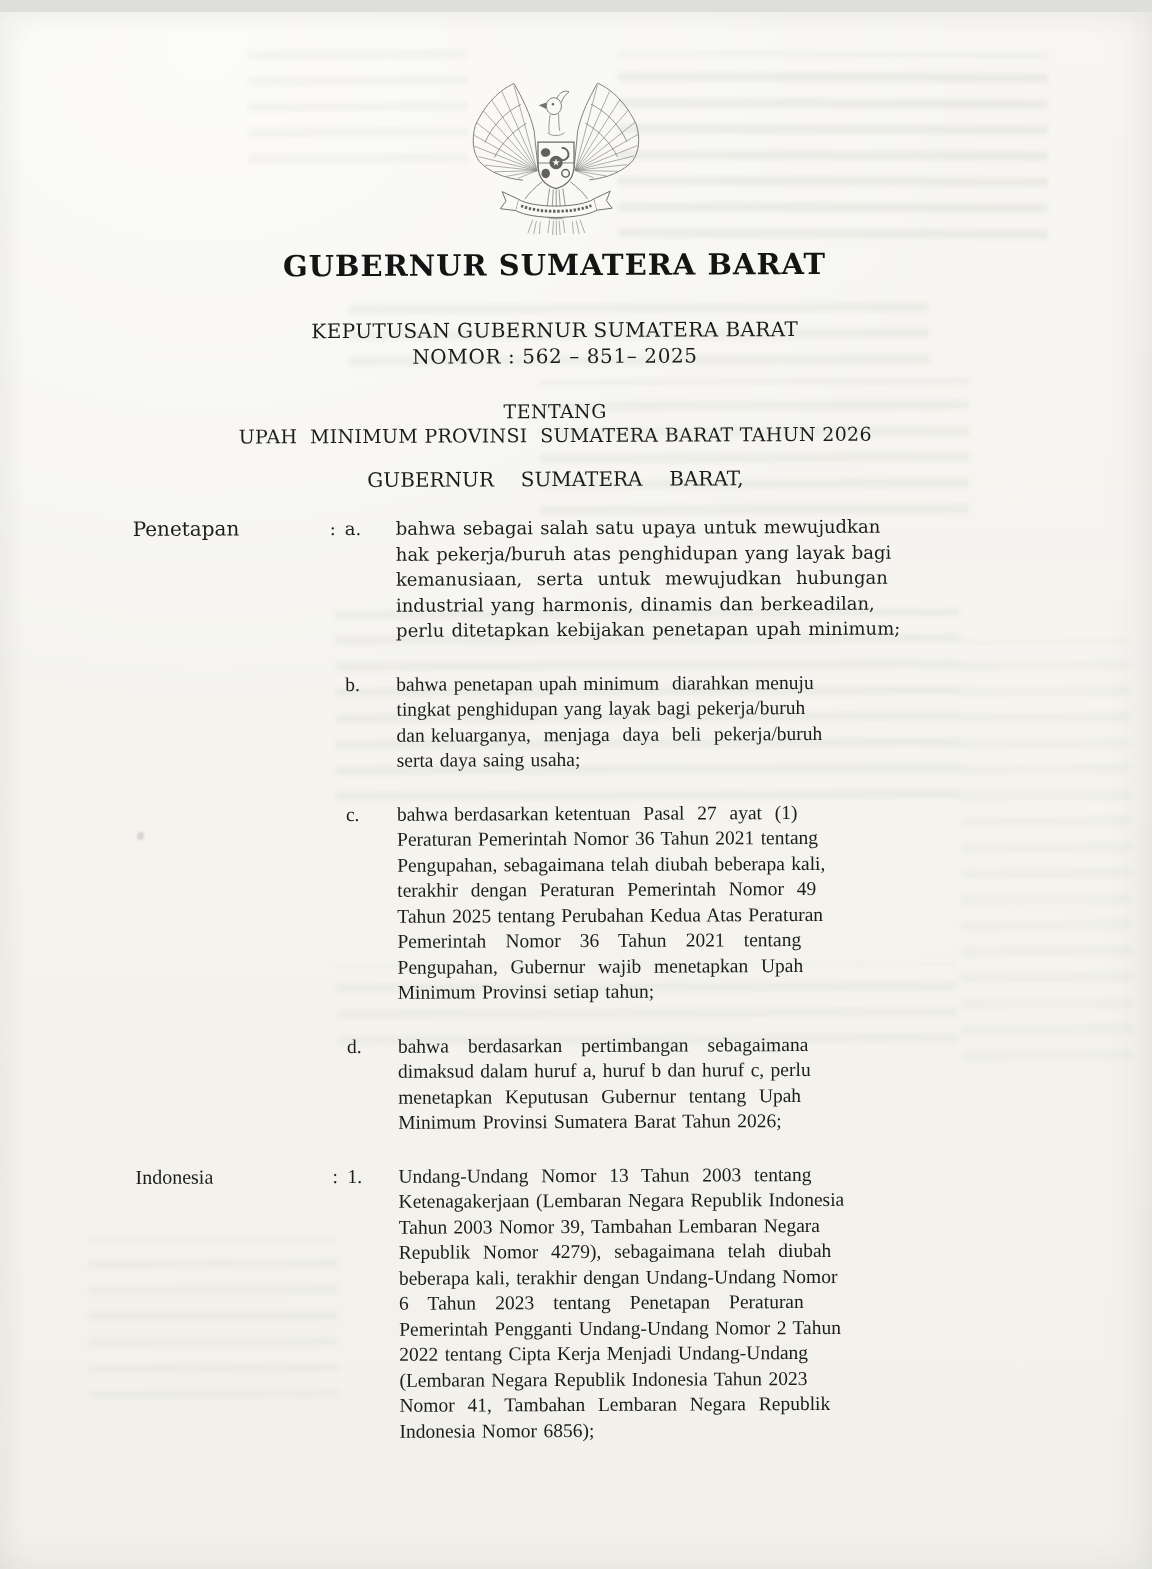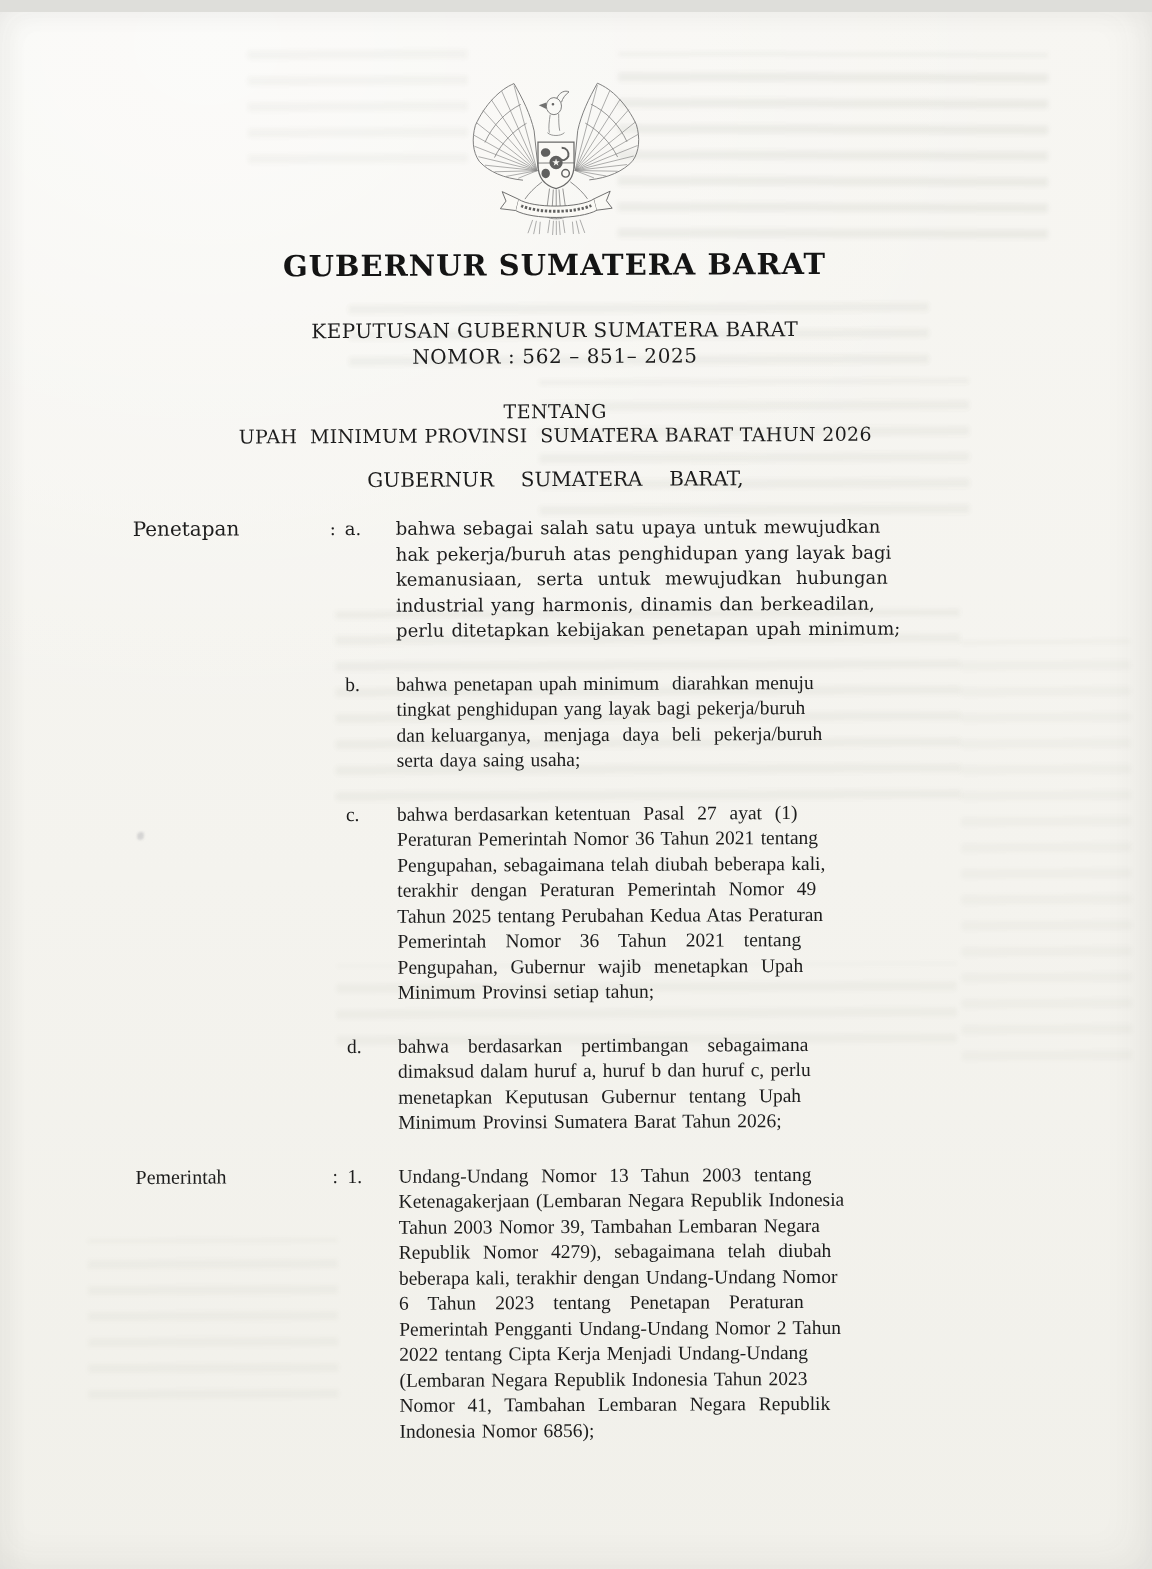--- a/index.html
+++ b/index.html
@@ -185,21 +185,21 @@
           <div class="cell marker">d.</div>
           <div class="cell text">bahwa   berdasarkan   pertimbangan   sebagaimana
 dimaksud dalam huruf a, huruf b dan huruf c, perlu
 menetapkan  Keputusan  Gubernur  tentang  Upah
 Minimum Provinsi Sumatera Barat Tahun 2026;</div>
         </div>
       </section>
 
       <section class="sec2">
         <div class="row">
-          <div class="cell label">Pemerintah</div>
+          <div class="cell label">Indonesia</div>
           <div class="cell colon">:</div>
           <div class="cell marker">1.</div>
           <div class="cell text">Undang-Undang  Nomor  13  Tahun  2003  tentang
 Ketenagakerjaan (Lembaran Negara Republik Indonesia
 Tahun 2003 Nomor 39, Tambahan Lembaran Negara
 Republik  Nomor  4279),  sebagaimana  telah  diubah
 beberapa kali, terakhir dengan Undang-Undang Nomor
 6   Tahun   2023   tentang   Penetapan   Peraturan
 Pemerintah Pengganti Undang-Undang Nomor 2 Tahun
 2022 tentang Cipta Kerja Menjadi Undang-Undang

